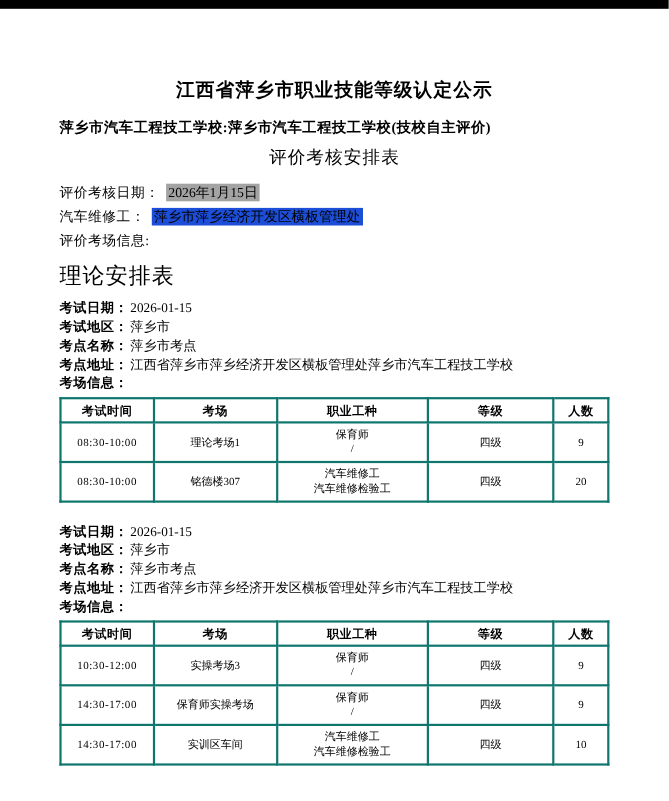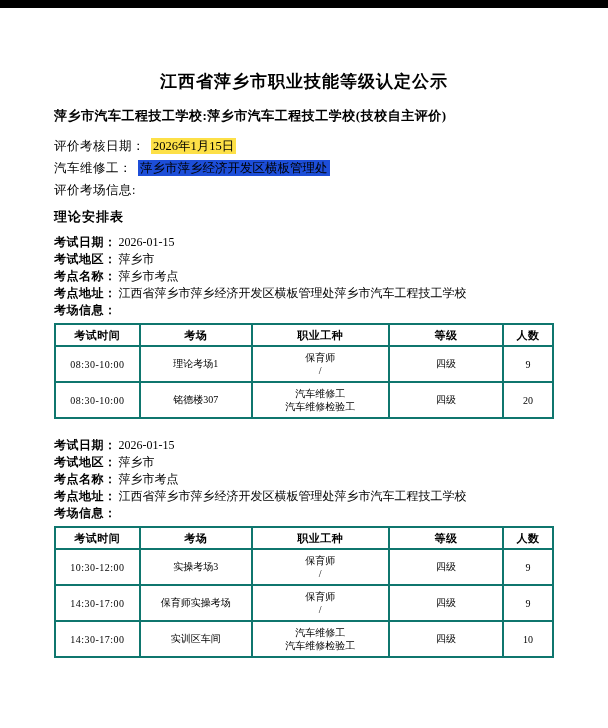--- a/index.html
+++ b/index.html
@@ -19,21 +19,21 @@
   }
   .schedule-title{
     text-align:center;font-size:16px;margin-top:8px;letter-spacing:1px;
   }
   .top-fields{margin-top:14px;}
   .field-line{font-size:12.5px;margin:0 0 7px 0;line-height:15px;}
   .field-line .lbl{letter-spacing:0.5px;}
   .field-line .val{margin-left:6px;}
   .val.hl{padding:1px 2px;}
   .section-heading{
-    font-size:13px;font-weight:bold;margin:16px 0 8px 0;letter-spacing:1px;
+    font-size:20px;font-weight:normal;margin:16px 0 8px 0;letter-spacing:1px;
   }
   .section-heading.first{margin-top:10px;}
   .info-block{margin-bottom:4px;}
   .info-line{font-size:12px;line-height:17px;margin:0;}
   .info-line .ilbl{font-weight:bold;letter-spacing:0.5px;}
   .info-line .ival{margin-left:2px;}
   table.sched{
     width:100%;border-collapse:collapse;table-layout:fixed;
     border:2px solid #000;margin-bottom:18px;
   }
@@ -55,23 +55,24 @@
 <body>
 
 <div class="topbar"></div>
 
 <div class="page">
 
   <h1 class="doc-title">江西省萍乡市职业技能等级认定公示</h1>
 
   <div class="subtitle">萍乡市汽车工程技工学校:萍乡市汽车工程技工学校(技校自主评价)</div>
 
+  <div class="schedule-title">评价考核安排表</div>
 
   <div class="top-fields" id="top-fields">
-      <div class="field-line"><span class="lbl">评价考核日期：</span><span class="val hl" style="background: #fde047;">2026年1月15日</span></div>
+      <div class="field-line"><span class="lbl">评价考核日期：</span><span class="val hl" style="background: #a3a3a3;">2026年1月15日</span></div>
       <div class="field-line"><span class="lbl">汽车维修工：</span><span class="val hl" style="background: #1d4ed8;">萍乡市萍乡经济开发区横板管理处</span></div>
       <div class="field-line"><span class="lbl">评价考场信息:</span></div>
     </div>
 
   <section>
     <h2 class="section-heading first">理论安排表</h2>
     <div class="info-block" id="theory-info">
         <p class="info-line"><span class="ilbl">考试日期：</span><span class="ival">2026-01-15</span></p>
         <p class="info-line"><span class="ilbl">考试地区：</span><span class="ival">萍乡市</span></p>
         <p class="info-line"><span class="ilbl">考点名称：</span><span class="ival">萍乡市考点</span></p>

